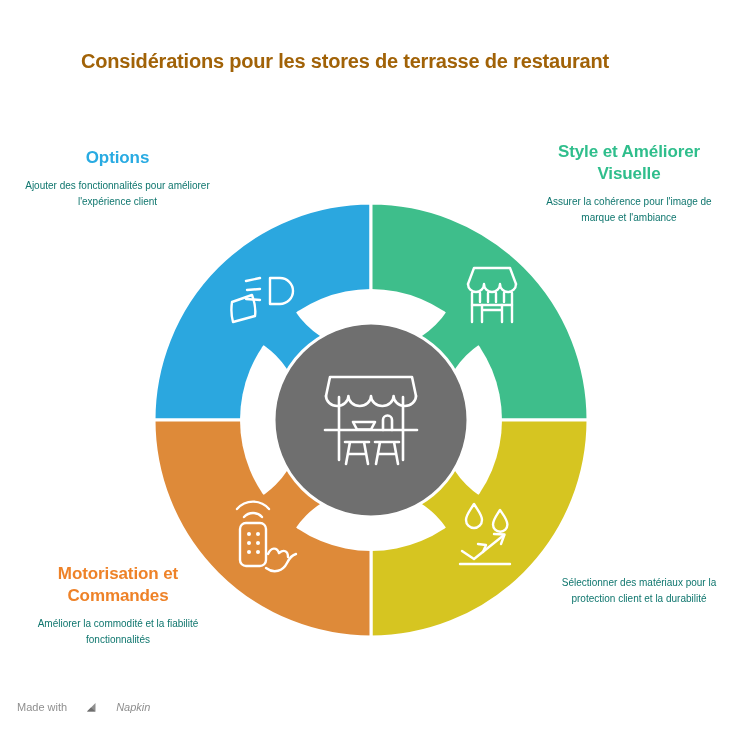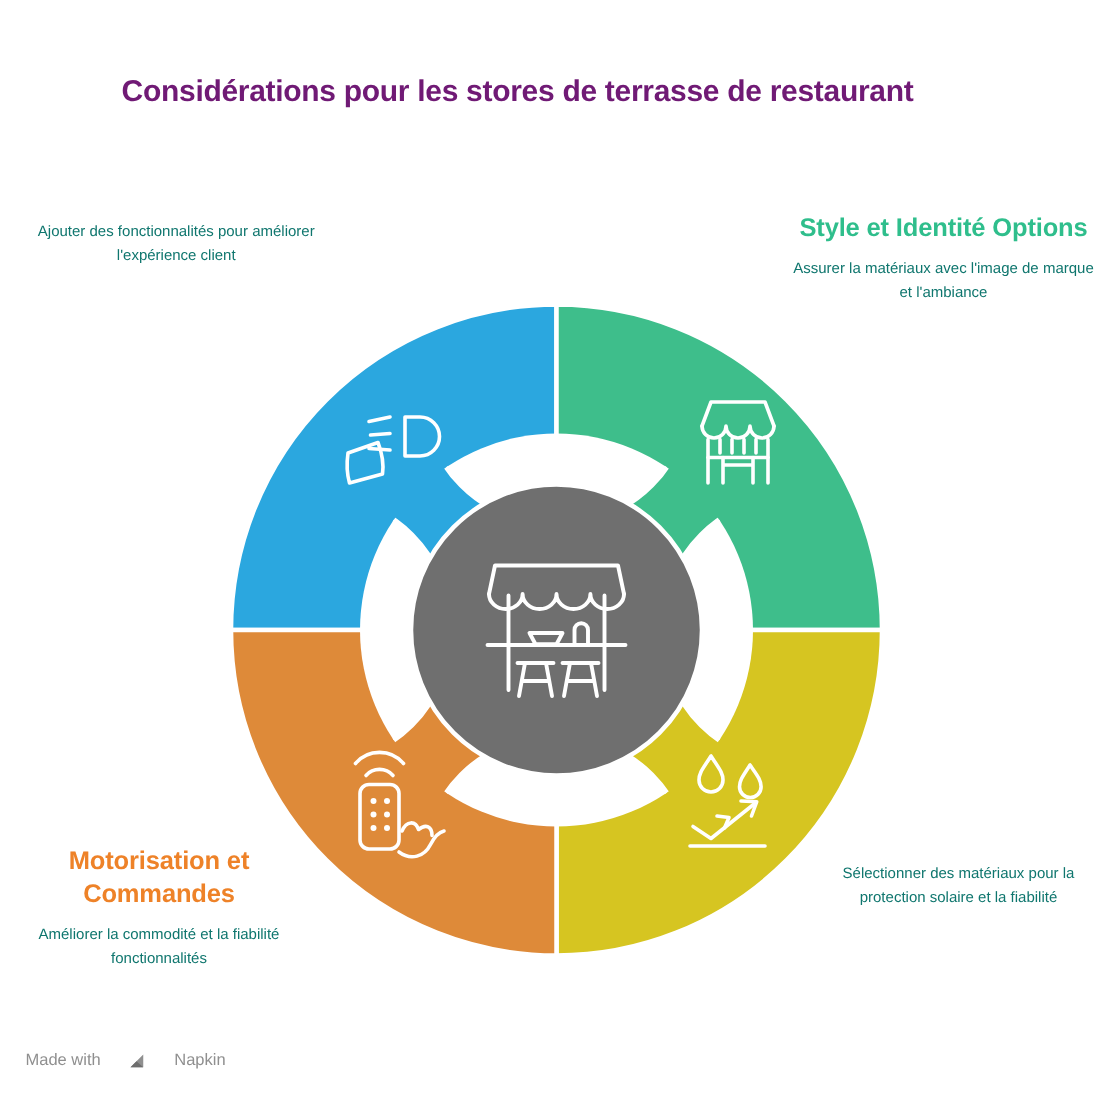--- a/index.html
+++ b/index.html
@@ -2,38 +2,38 @@
 <html><head>
 <meta charset="utf-8">
 <style>
   html,body{margin:0;padding:0;background:#ffffff;}
   #canvas{
     position:relative;width:744px;height:732px;background:#ffffff;overflow:hidden;
     font-family:"Liberation Sans", sans-serif;
   }
   .page-title{
     position:absolute;left:0;top:50px;width:690px;text-align:center;
-    font-size:20px;font-weight:700;letter-spacing:-0.2px;color:#701a75;
+    font-size:20px;font-weight:700;letter-spacing:-0.2px;color:#a16207;
   }
   .text-block{position:absolute;text-align:center;}
   .text-block h3{
     margin:0 0 9px 0;font-size:17px;font-weight:700;line-height:1.3;letter-spacing:-0.1px;
   }
   .text-block p{
     margin:0;font-size:10px;line-height:1.55;color:#0f766e;font-weight:500;
   }
   .block-options{left:25px;top:147px;width:185px;}
   .block-style{left:528px;top:141px;width:202px;}
   .block-choix{left:540px;top:575px;width:198px;}
-  .block-motor{left:12px;top:563px;width:188px;}
+  .block-motor{left:24px;top:563px;width:188px;}
   .footer{
     position:absolute;left:17px;top:701px;display:flex;align-items:center;gap:19px;
     font-size:11px;color:#8f8f8f;
   }
-  .footer .brand{color:#8f8f8f;}
+  .footer .brand{color:#8f8f8f;font-style:italic;}
   svg{display:block;}
   .diagram{position:absolute;left:0;top:0;}
 </style>
 </head>
 <body>
 
 <div id="canvas">
 
   <div class="page-title">Considérations pour les stores de terrasse de restaurant</div>
 
@@ -106,30 +106,31 @@
       <path d="M 20,10 c -5,8 -8,11 -8,16 a 8,8 0 0 0 16,0 c 0,-5 -3,-8 -8,-16 z"></path>
       <path d="M 46,16 c -4.5,7 -7,10 -7,14.5 a 7.2,7.2 0 0 0 14.4,0 c 0,-4.5 -2.5,-7.5 -7.4,-14.5 z"></path>
       <path d="M 8,57 L 20,65 L 50,41"></path>
       <path d="M 40,40 L 50.5,40.5 L 47,50"></path>
       <path d="M 24,50 L 32,51 L 29,58"></path>
       <path d="M 6,70 H 56"></path>
     </g>
   </svg>
 
   <div class="text-block block-options">
+    <h3 style="color: rgb(41, 171, 226);">Options</h3>
     <p>Ajouter des fonctionnalités pour améliorer l'expérience client</p>
   </div>
 
   <div class="text-block block-style">
-    <h3 style="color: rgb(47, 190, 140);">Style et Identité Options</h3>
-    <p>Assurer la matériaux avec l'image de marque et l'ambiance</p>
+    <h3 style="color: rgb(47, 190, 140);">Style et Améliorer Visuelle</h3>
+    <p>Assurer la cohérence pour l'image de marque et l'ambiance</p>
   </div>
 
   <div class="text-block block-choix">
-    <p>Sélectionner des matériaux pour la protection solaire et la fiabilité</p>
+    <p>Sélectionner des matériaux pour la protection client et la durabilité</p>
   </div>
 
   <div class="text-block block-motor">
     <h3 style="color: rgb(238, 130, 40);">Motorisation et Commandes</h3>
     <p>Améliorer la commodité et la fiabilité fonctionnalités</p>
   </div>
 
   <div class="footer">
     <span>Made with</span>
     <svg width="11" height="11" viewBox="0 0 11 11">

